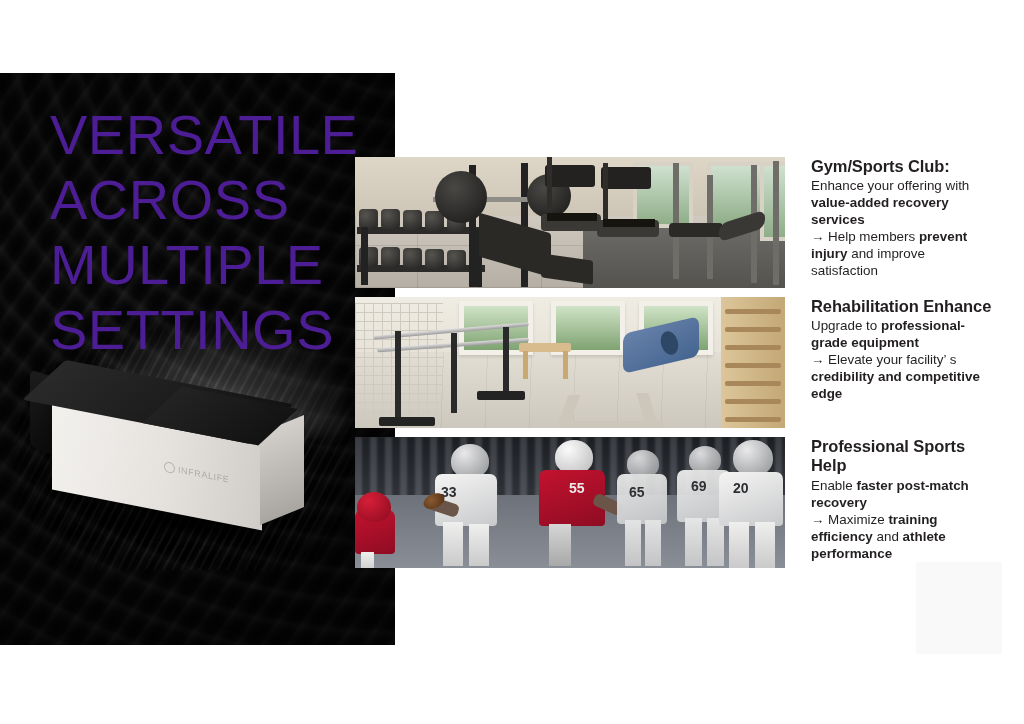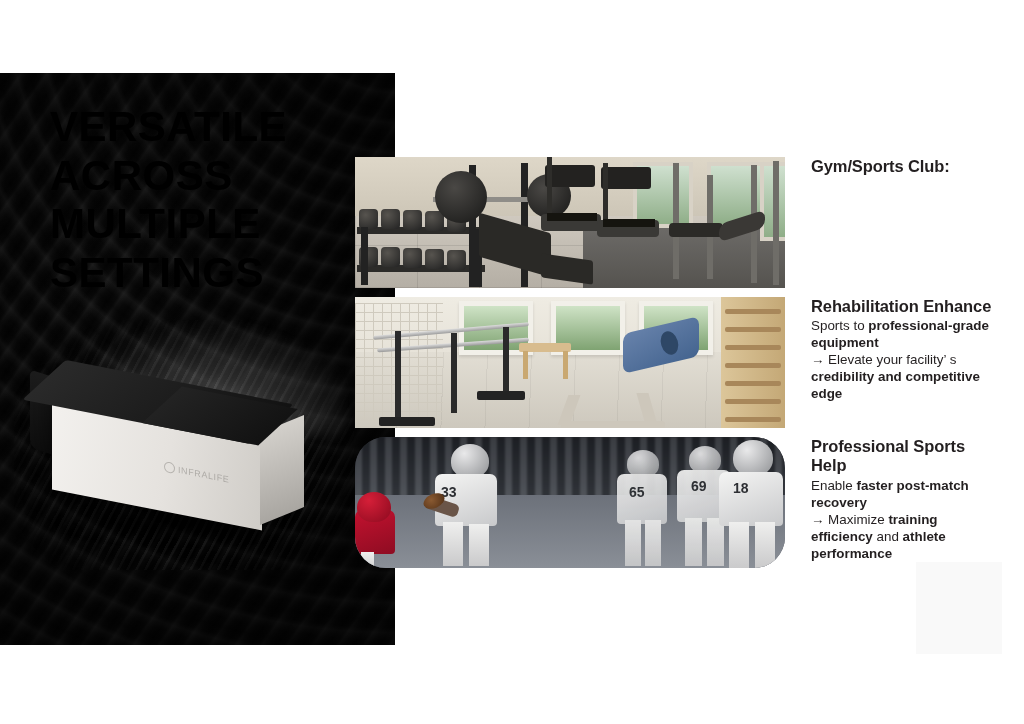--- a/index.html
+++ b/index.html
@@ -50,23 +50,23 @@
   }
   .hero-vignette{
     position:absolute;inset:0;
     background:radial-gradient(ellipse at 30% 40%,rgba(0,0,0,0) 0%,rgba(0,0,0,.55) 75%);
   }
 
   .hero-title{
     position:absolute;
     left:50px;top:103px;
     width:320px;
-    color:#000000;
-    font-size:42px;
-    font-weight:bold;
+    color:#4c1d95;
+    font-size:56px;
+    font-weight:normal;
     line-height:1.16;
     letter-spacing:.5px;
     text-transform:uppercase;
     white-space:pre-line;
     z-index:4;
   }
 
   
   .product-wrap{
     position:absolute;
@@ -221,21 +221,21 @@
   .rehab .stool{position:absolute;left:164px;top:46px;width:52px;height:9px;background:#d8bc8e;border-radius:2px;}
   .rehab .stoolleg{position:absolute;width:5px;height:28px;background:#c9a871;}
   .rehab .couch-seat{position:absolute;left:172px;top:62px;width:140px;height:40px;background:linear-gradient(165deg,#5d7ba3 0%,#4666942 60%,#3c5a86 100%);border-radius:6px;transform:skewY(-7deg);}
   .rehab .couch-back{position:absolute;left:268px;top:28px;width:76px;height:40px;background:linear-gradient(160deg,#6782ab,#44648f);border-radius:8px;transform:skewY(-13deg);}
   .rehab .couch-hole{position:absolute;left:306px;top:34px;width:13px;height:20px;border:2px solid #2e4766;border-radius:50%;transform:rotate(-16deg);background:#2e4766;}
   .rehab .couch-leg{position:absolute;background:#cdc7bb;}
   .rehab .ladder{position:absolute;right:0;top:0;width:64px;height:100%;background:linear-gradient(90deg,#dcc69a,#c4a876);}
   .rehab .rung{position:absolute;left:4px;width:56px;height:5px;background:#a8875a;border-radius:2px;}
 
   
-  .fb{background:linear-gradient(180deg,#2a2d34 0%,#40444c 38%,#5a5f68 100%);border-radius:31px;}
+  .fb{background:linear-gradient(180deg,#2a2d34 0%,#40444c 38%,#5a5f68 100%);}
   .fb .crowd{position:absolute;left:0;top:0;width:100%;height:46%;
     background:
       repeating-linear-gradient(90deg,rgba(255,255,255,.10) 0 7px,rgba(0,0,0,.20) 7px 15px),
       linear-gradient(180deg,#23262c,#3c4047);
     filter:blur(1px);}
   .fb .field{position:absolute;left:0;bottom:0;width:100%;height:56%;background:linear-gradient(180deg,#6c717a,#8a8f97);}
   .fb .pl{position:absolute;bottom:0;}
   .fb .jersey{position:absolute;border-radius:7px 7px 4px 4px;}
   .fb .white{background:linear-gradient(160deg,#f4f4f3,#c8c9cb);}
   .fb .red{background:linear-gradient(160deg,#c3122f,#8e0c22);}
@@ -347,20 +347,24 @@
         <div class="cable" style="left:318px;top:6px;height:116px;"></div>
         <div class="cable" style="left:352px;top:18px;height:104px;"></div>
         <div class="cable" style="left:396px;top:8px;height:118px;"></div>
         <div class="cable" style="left:418px;top:4px;height:124px;"></div>
         <div class="machine" style="left:314px;top:66px;width:54px;height:14px;border-radius:4px;background:#2b2a27;"></div>
         <div class="machine" style="left:364px;top:60px;width:46px;height:18px;border-radius:8px;background:#3a3835;transform:skewY(-18deg);"></div>
       </div>
 
       <div class="row-text">
         <h3>Gym/Sports Club:</h3>
+        <p>
+          <span>Enhance your offering with </span><b>value-added recovery services</b><br>
+          <span class="arrow">→</span><span> Help members </span><b>prevent injury</b><span> and improve satisfaction</span>
+        </p>
       </div>
     </div>
 
     <div class="row">
       <div class="row-photo rehab">
         <div class="floor"></div>
         <div class="win r1"></div>
         <div class="win r2"></div>
         <div class="win r3"></div>
         <div class="mesh"></div>
@@ -391,21 +395,21 @@
           <div class="rung" style="top:66px;"></div>
           <div class="rung" style="top:84px;"></div>
           <div class="rung" style="top:102px;"></div>
           <div class="rung" style="top:120px;"></div>
         </div>
       </div>
 
       <div class="row-text">
         <h3>Rehabilitation Enhance</h3>
         <p>
-          <span>Sports to </span><b>professional-grade equipment</b><br>
+          <span>Upgrade to </span><b>professional-grade equipment</b><br>
           <span class="arrow">→</span><span> Elevate your facility’  s </span><b>credibility and competitive edge</b>
         </p>
       </div>
     </div>
 
     <div class="row">
       <div class="row-photo fb">
         <div class="crowd"></div>
         <div class="field"></div>
 
@@ -418,20 +422,27 @@
         <div class="pl" style="left:72px;width:86px;height:126px;">
           <div class="helm sil" style="left:24px;top:2px;width:38px;height:34px;"></div>
           <div class="jersey white" style="left:8px;top:32px;width:62px;height:52px;"></div>
           <div class="num" style="left:14px;top:42px;">33</div>
           <div class="arm" style="left:-2px;top:58px;width:34px;height:13px;transform:rotate(18deg);"></div>
           <div class="ball" style="left:-4px;top:52px;"></div>
           <div class="leg" style="left:16px;top:80px;width:20px;height:44px;"></div>
           <div class="leg" style="left:42px;top:82px;width:20px;height:42px;"></div>
         </div>
 
+        <div class="pl" style="left:176px;width:88px;height:128px;">
+          <div class="helm wht" style="left:24px;top:0;width:38px;height:34px;"></div>
+          <div class="jersey red" style="left:8px;top:30px;width:66px;height:56px;"></div>
+          <div class="num numw" style="left:38px;top:40px;">55</div>
+          <div class="arm" style="left:62px;top:58px;width:30px;height:13px;transform:rotate(24deg);"></div>
+          <div class="leg" style="left:18px;top:84px;width:22px;height:42px;background:linear-gradient(180deg,#d6d6d6,#a8a8a8);"></div>
+        </div>
 
 
         <div class="pl" style="left:260px;width:60px;height:118px;opacity:.9;">
           <div class="helm sil" style="left:12px;top:0;width:32px;height:28px;"></div>
           <div class="jersey white" style="left:2px;top:24px;width:50px;height:50px;"></div>
           <div class="num" style="left:14px;top:34px;">65</div>
           <div class="leg" style="left:10px;top:70px;width:16px;height:46px;"></div>
           <div class="leg" style="left:30px;top:70px;width:16px;height:46px;"></div>
         </div>
 
@@ -439,21 +450,21 @@
           <div class="helm sil" style="left:14px;top:0;width:32px;height:28px;"></div>
           <div class="jersey white" style="left:2px;top:24px;width:54px;height:52px;"></div>
           <div class="num" style="left:16px;top:32px;">69</div>
           <div class="leg" style="left:10px;top:72px;width:17px;height:48px;"></div>
           <div class="leg" style="left:32px;top:72px;width:17px;height:48px;"></div>
         </div>
 
         <div class="pl" style="left:360px;width:76px;height:128px;">
           <div class="helm sil" style="left:18px;top:0;width:40px;height:36px;"></div>
           <div class="jersey white" style="left:4px;top:32px;width:64px;height:54px;"></div>
-          <div class="num" style="left:18px;top:40px;">18</div>
+          <div class="num" style="left:18px;top:40px;">20</div>
           <div class="leg" style="left:14px;top:82px;width:20px;height:46px;"></div>
           <div class="leg" style="left:40px;top:82px;width:20px;height:46px;"></div>
         </div>
       </div>
 
       <div class="row-text">
         <h3>Professional Sports Help</h3>
         <p>
           <span>Enable </span><b>faster post-match recovery</b><br>
           <span class="arrow">→</span><span> Maximize </span><b>training efficiency</b><span> and </span><b>athlete performance</b>

